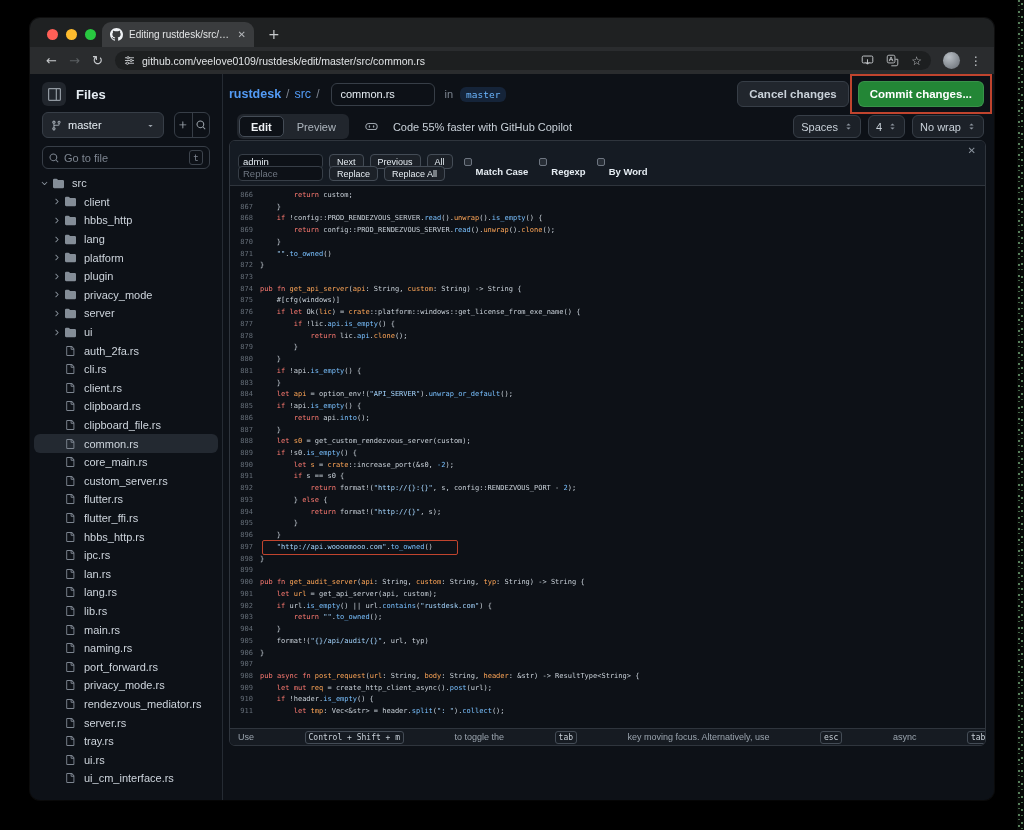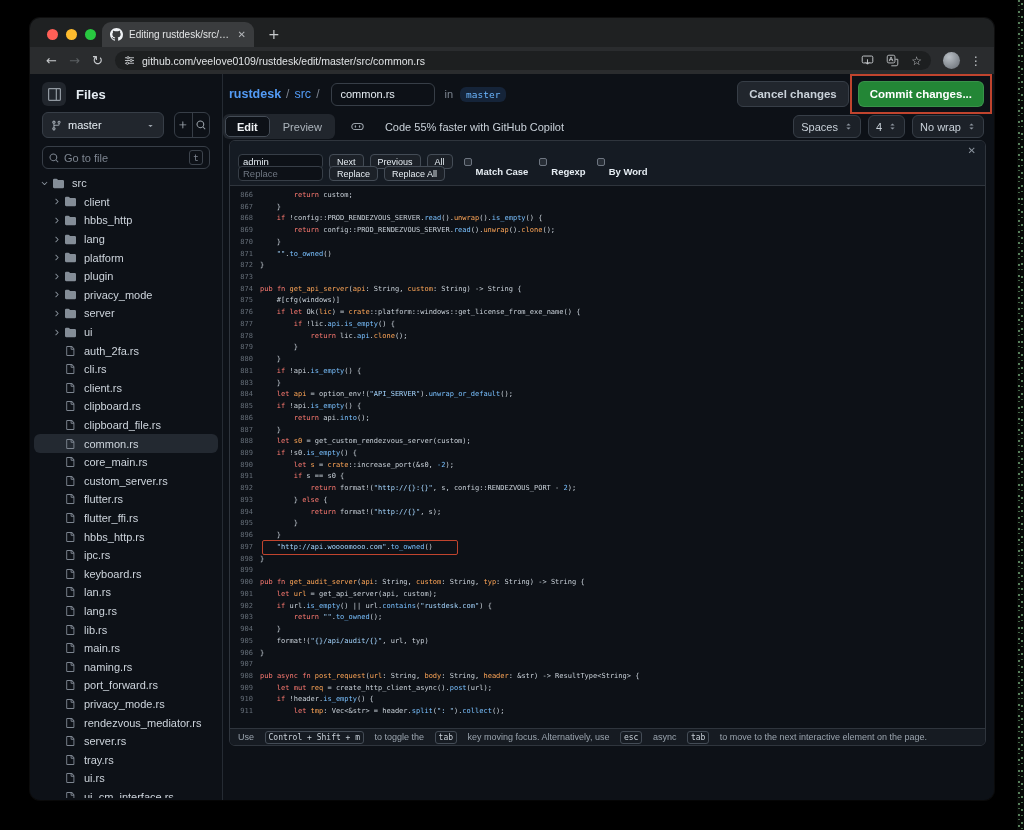--- a/index.html
+++ b/index.html
@@ -91,27 +91,27 @@
     background:rgba(65,132,228,.17); padding:2px 6px; border-radius:6px; }
   .flex1 { flex:1; }
   .btn { height:26px; padding:0 11px; border-radius:6px; font-size:11.5px; font-weight:600;
     display:flex; align-items:center; }
   .btn-cancel { background:#21262d; border:1px solid #373e47; color:#c9d1d9; margin-right:9px; }
   .commit-wrap { position:relative; }
   .btn-commit { background:#238636; color:#fff; border:1px solid rgba(255,255,255,.1); }
   .ann-commit { position:absolute; left:-8px; right:-8px; top:-7px; bottom:-7px;
     border:2px solid #c0442e; pointer-events:none; }
 
-  .tabs-row { position:absolute; top:39px; left:0; right:10px; height:27px;
+  .tabs-row { position:absolute; top:39px; left:14px; right:10px; height:27px;
     display:flex; align-items:center; }
   .seg { background:#21262d; border-radius:6px; padding:2px; display:flex; gap:2px; }
   .seg-btn { padding:0 11px; height:21px; display:flex; align-items:center;
     font-size:11px; color:#adb5bd; border-radius:5px; }
   .seg-btn.active { background:#0d1117; border:1px solid #444c56; color:#f0f3f6; font-weight:600; }
-  .copilot { margin-left:16px; display:flex; align-items:center; gap:21px; font-size:11px;
+  .copilot { margin-left:16px; display:flex; align-items:center; gap:15px; font-size:11px;
     color:#c9d1d9; }
   .copilot-ic { color:#9ba3ab; display:flex; }
   .sel { height:23px; border:1px solid #373e47; background:#1c2128; border-radius:6px;
     display:flex; align-items:center; padding:0 7px; gap:6px; font-size:11px;
     color:#c9d1d9; margin-left:7px; }
   .sel .ud { color:#8b949e; display:flex; }
 
   
   .editor { position:absolute; top:66px; left:6px; width:757px; height:606px;
     border:1px solid #2f353d; border-radius:6px; overflow:hidden; background:#0d1117;
@@ -137,21 +137,21 @@
     font-size:7px; background:#0d1117; overflow:hidden; }
   .crow { display:flex; height:11.74px; align-items:center; }
   .ln { width:30px; text-align:right; padding-right:7px; color:#656e78; flex:none; }
   .cline { white-space:pre; color:#c9d1d9; position:relative; }
   .tk-k{color:#ff7b72}.tk-o{color:#ffa657}.tk-b{color:#79c0ff}.tk-s{color:#a5d6ff}
   .annbox { position:absolute; left:2px; top:-2.5px; width:196px; height:15px;
     border:1.5px solid #c0442e; border-radius:2px; pointer-events:none; }
 
   .efooter { height:17px; flex:none; background:#161b22; border-top:1px solid #2f353d;
     display:flex; align-items:center; padding:0 8px; font-size:9px; color:#9aa4ae;
-    white-space:pre; }
+    white-space:pre;gap:40px; }
   .efooter kbd { font-family:"DejaVu Sans Mono",monospace; font-size:8px; color:#c9d1d9;
     border:1px solid #444c56; border-radius:3px; padding:0 3px; margin:0 8px; line-height:11px; }
 
   
   .edge { position:absolute; right:0; top:0; width:7px; height:830px; background:#060806; }
   .edge::before { content:''; position:absolute; left:1px; top:0; bottom:0; width:2px;
     background:repeating-linear-gradient(180deg,#587f5c 0 2px,transparent 2px 5px,#46684a 5px 6px,transparent 6px 11px); }
   .edge::after { content:''; position:absolute; left:4px; top:0; bottom:0; width:2px;
     background:repeating-linear-gradient(180deg,transparent 0 3px,#587f5c 3px 5px,transparent 5px 9px,#46684a 9px 10px,transparent 10px 13px); }
 
@@ -489,29 +489,20 @@
               </span>
               <span class="tlabel">ipc.rs</span>
             </div>
             <div class="titem d1">
               <span class="tchev"></span>
               <span class="ticon file">
                 <svg width="10" height="10" viewBox="0 0 16 16" fill="currentColor">
                   <path d="M2 1.75C2 .784 2.784 0 3.75 0h6.586c.464 0 .909.184 1.237.513l2.914 2.914c.329.328.513.773.513 1.237v9.586A1.75 1.75 0 0 1 13.25 16h-9.5A1.75 1.75 0 0 1 2 14.25Zm1.75-.25a.25.25 0 0 0-.25.25v12.5c0 .138.112.25.25.25h9.5a.25.25 0 0 0 .25-.25V6h-2.75A1.75 1.75 0 0 1 9 4.25V1.5Zm6.75.062V4.25c0 .138.112.25.25.25h2.688l-.011-.013-2.914-2.914-.013-.011Z"></path>
                 </svg>
               </span>
-              <span class="tlabel">keyboard.rs</span>
-            </div>
-            <div class="titem d1">
-              <span class="tchev"></span>
-              <span class="ticon file">
-                <svg width="10" height="10" viewBox="0 0 16 16" fill="currentColor">
-                  <path d="M2 1.75C2 .784 2.784 0 3.75 0h6.586c.464 0 .909.184 1.237.513l2.914 2.914c.329.328.513.773.513 1.237v9.586A1.75 1.75 0 0 1 13.25 16h-9.5A1.75 1.75 0 0 1 2 14.25Zm1.75-.25a.25.25 0 0 0-.25.25v12.5c0 .138.112.25.25.25h9.5a.25.25 0 0 0 .25-.25V6h-2.75A1.75 1.75 0 0 1 9 4.25V1.5Zm6.75.062V4.25c0 .138.112.25.25.25h2.688l-.011-.013-2.914-2.914-.013-.011Z"></path>
-                </svg>
-              </span>
               <span class="tlabel">lan.rs</span>
             </div>
             <div class="titem d1">
               <span class="tchev"></span>
               <span class="ticon file">
                 <svg width="10" height="10" viewBox="0 0 16 16" fill="currentColor">
                   <path d="M2 1.75C2 .784 2.784 0 3.75 0h6.586c.464 0 .909.184 1.237.513l2.914 2.914c.329.328.513.773.513 1.237v9.586A1.75 1.75 0 0 1 13.25 16h-9.5A1.75 1.75 0 0 1 2 14.25Zm1.75-.25a.25.25 0 0 0-.25.25v12.5c0 .138.112.25.25.25h9.5a.25.25 0 0 0 .25-.25V6h-2.75A1.75 1.75 0 0 1 9 4.25V1.5Zm6.75.062V4.25c0 .138.112.25.25.25h2.688l-.011-.013-2.914-2.914-.013-.011Z"></path>
                 </svg>
               </span>
               <span class="tlabel">lang.rs</span>

